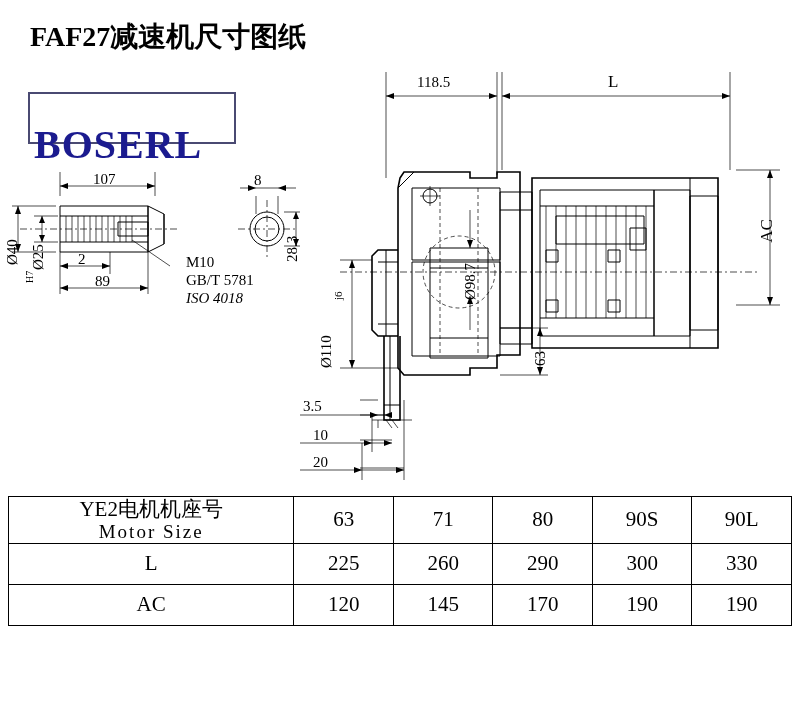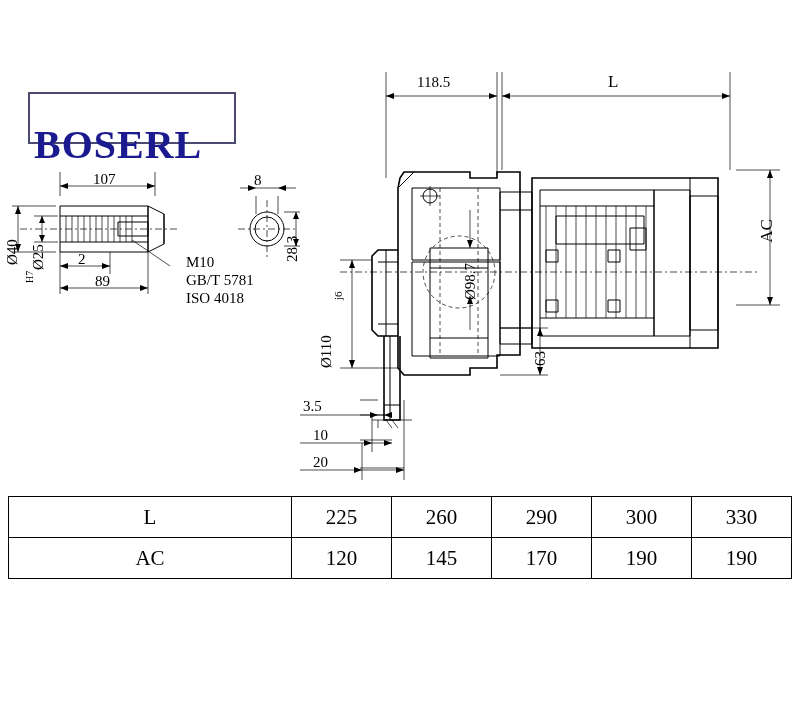--- a/index.html
+++ b/index.html
@@ -77,20 +77,21 @@
   }
   .spec-table td.val{width:99px;}
   .cn-line{font-size:21px;}
   .en-line{font-size:19px;letter-spacing:2px;font-family:"Liberation Serif", serif;}
 </style>
 </head>
 <body>
 
 <div id="page">
 
+  <div class="title">FAF27减速机尺寸图纸</div>
 
   <div class="logo-box"></div>
   <div class="logo-text">BOSERL</div>
 
   <svg class="draw" viewBox="0 0 800 708">
 
     <line class="ln-thin" x1="386" y1="72" x2="386" y2="178"></line>
     <line class="ln-thin" x1="497" y1="72" x2="497" y2="175"></line>
     <line class="ln-thin" x1="386" y1="96" x2="497" y2="96"></line>
     <polygon points="386,96 394,93 394,99" fill="#000"></polygon>
@@ -297,36 +298,47 @@
   <div class="dimtxt" style="left:254px;top:172px;">8</div>
   <div class="dimtxt" style="left:78px;top:251px;">2</div>
   <div class="dimtxt" style="left:95px;top:273px;">89</div>
 
   <div class="dimtxt" style="left:4px;top:265px;transform:rotate(-90deg);transform-origin:left top;">Ø40</div>
   <div class="dimtxt" style="left:30px;top:270px;transform:rotate(-90deg);transform-origin:left top;">Ø25</div>
   <div class="dimtxt" style="left:24px;top:283px;font-size:10px;transform:rotate(-90deg);transform-origin:left top;">H7</div>
 
   <div class="dimtxt" style="left:186px;top:254px;">M10</div>
   <div class="dimtxt" style="left:186px;top:272px;">GB/T 5781</div>
-  <div class="dimtxt" style="left:186px;top:290px;">ISO 4018</div>
+  <div class="dimtxt" style="left:186px;top:290px;font-style:italic;">ISO 4018</div>
 
   <div class="dimtxt" style="left:284px;top:262px;transform:rotate(-90deg);transform-origin:left top;">28.3</div>
 
   <div class="dimtxt" style="left:462px;top:300px;transform:rotate(-90deg);transform-origin:left top;">Ø98.7</div>
   <div class="dimtxt" style="left:318px;top:368px;transform:rotate(-90deg);transform-origin:left top;">Ø110</div>
   <div class="dimtxt" style="left:332px;top:300px;font-size:11px;transform:rotate(-90deg);transform-origin:left top;">j6</div>
 
   <div class="dimtxt" style="left:532px;top:366px;transform:rotate(-90deg);transform-origin:left top;">63</div>
 
   <div class="dimtxt" style="left:303px;top:398px;">3.5</div>
   <div class="dimtxt" style="left:313px;top:427px;">10</div>
   <div class="dimtxt" style="left:313px;top:454px;">20</div>
 
   <table class="spec-table">
     <tbody>
+      <tr>
+        <td class="head-cell">
+          <div class="cn-line">YE2电机机座号</div>
+          <div class="en-line">Motor Size</div>
+        </td>
+        <td class="val">63</td>
+        <td class="val">71</td>
+        <td class="val">80</td>
+        <td class="val">90S</td>
+        <td class="val">90L</td>
+      </tr>
       <tr>
         <td>L</td>
         <td class="val">225</td>
         <td class="val">260</td>
         <td class="val">290</td>
         <td class="val">300</td>
         <td class="val">330</td>
       </tr>
       <tr>
         <td>AC</td>

